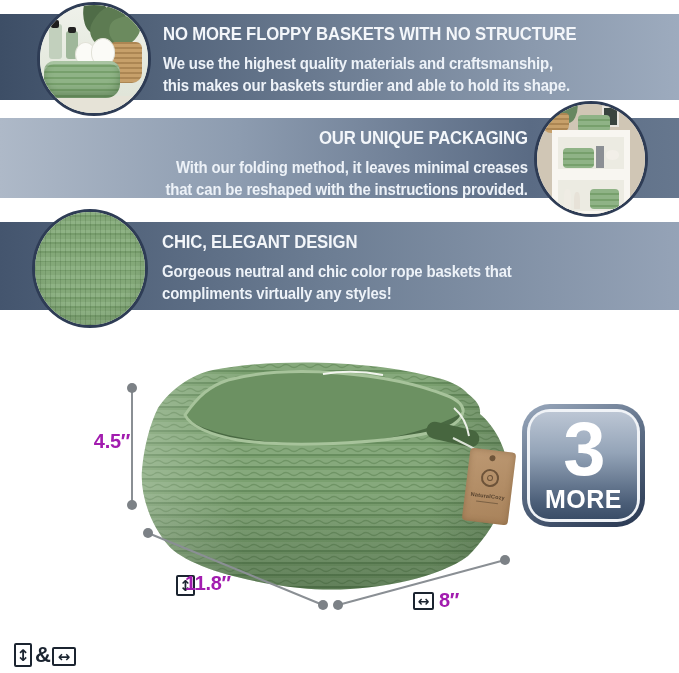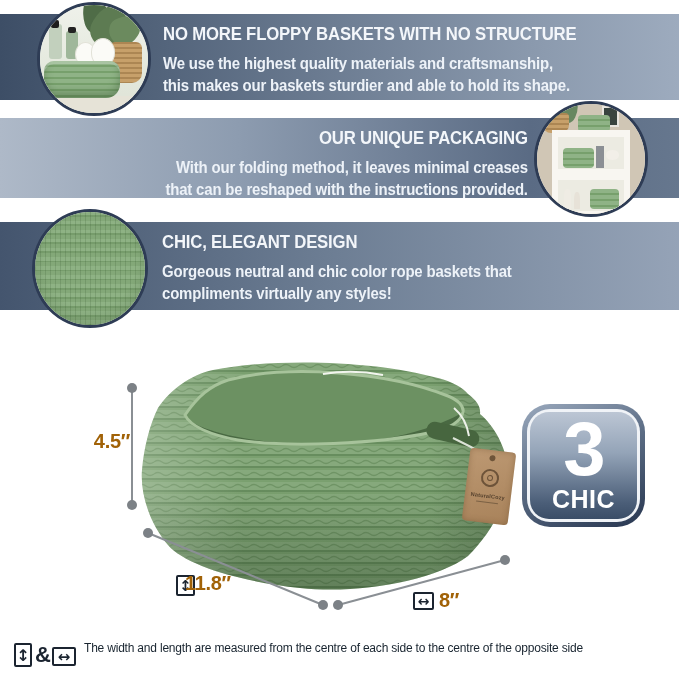--- a/index.html
+++ b/index.html
@@ -43,21 +43,21 @@
   .ropetex{inset:0;
     background:
       radial-gradient(circle at 50% 45%,rgba(0,0,0,0) 55%,rgba(40,60,35,.28) 100%),
       repeating-linear-gradient(90deg,rgba(35,65,30,.16) 0 1.5px,rgba(0,0,0,0) 1.5px 5px),
       repeating-linear-gradient(180deg,#8eb284 0 3.5px,#769c6b 3.5px 5.5px,#83a878 5.5px 9px);}
 
   
   .basket-svg{position:absolute;left:138px;top:362px;}
   .overlay-svg{position:absolute;left:0;top:0;pointer-events:none;}
 
-  .dim-label{position:absolute;color:#a16207;font-size:20px;font-weight:700;letter-spacing:-.3px;}
+  .dim-label{position:absolute;color:#a21caf;font-size:20px;font-weight:700;letter-spacing:-.3px;}
   .measure-box{position:absolute;border:2px solid #1b2430;background:#ffffff;border-radius:2px;
                display:flex;align-items:center;justify-content:center;box-sizing:border-box;
                font-family:"DejaVu Sans",sans-serif;color:#1b2430;font-weight:700;}
 
   
   .tag{position:absolute;left:466px;top:450px;width:46px;height:73px;
        background:linear-gradient(160deg,#bd9973,#a8825a);border-radius:4px;
        transform:rotate(7deg);box-shadow:inset 0 0 6px rgba(90,60,30,.35);
        display:flex;flex-direction:column;align-items:center;}
   .tag-hole{width:6px;height:6px;border-radius:50%;background:#6e5439;margin-top:5px;}
@@ -222,29 +222,28 @@
       <div class="tag-logo-dot"></div>
     </div>
     <div class="tag-brand">NaturalCozy</div>
     <div class="tag-line"></div>
   </div>
 
   <div class="badge">
     <div class="badge-ring">
       <div class="badge-core">
         <div class="badge-num">3</div>
-        <div class="badge-word">CHIC</div>
+        <div class="badge-word">MORE</div>
       </div>
     </div>
   </div>
 
   <div class="measure-box" style="left:14px;top:643px;width:18px;height:24px;font-size:16px;">
     <span>↕</span>
   </div>
   <div class="footnote-amp">&amp;</div>
   <div class="measure-box" style="left:52px;top:647px;width:24px;height:19px;font-size:15px;">
     <span>↔</span>
   </div>
   <div class="footnote-text">
-    <div>The width and length are measured from the centre of each side to the centre of the opposite side</div>
   </div>
 
 </div>
 
 </body></html>

